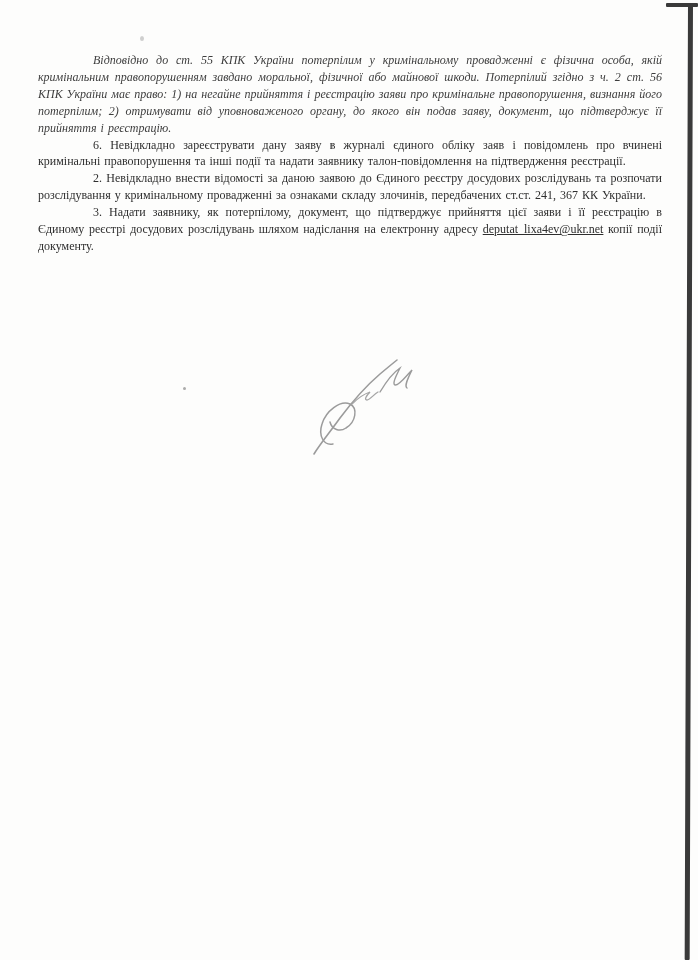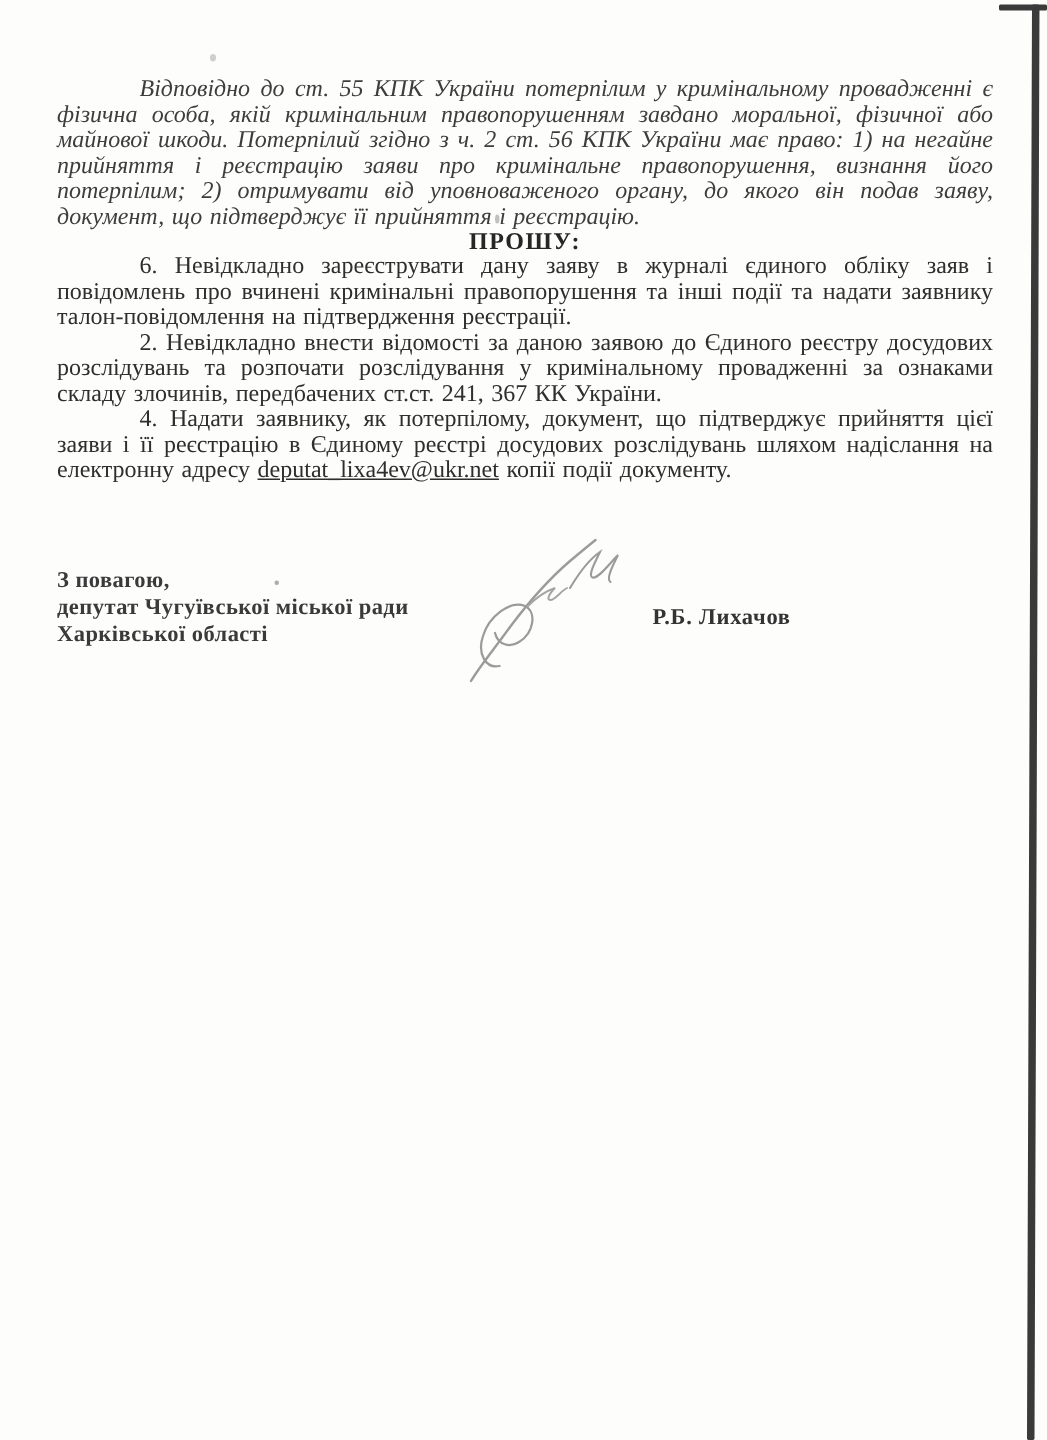--- a/index.html
+++ b/index.html
@@ -22,21 +22,21 @@
     background: #fdfdfc;
   }
   .text-column {
     position: absolute;
     left: 38px;
     top: 52px;
     width: 624px;
   }
   .para {
     margin: 0;
-    font-size: 16px;
+    font-size: 12px;
     line-height: 16.9px;
     text-align: justify;
     text-indent: 55px;
     word-spacing: 1px;
   }
   .para.italic {
     font-style: italic;
     color: #3d3d3d;
   }
   .heading {
@@ -111,32 +111,25 @@
   .speck-2 { left: 330px; top: 143px; width: 3px; height: 6px; background: rgba(100,100,100,0.40); }
   .speck-3 { left: 183px; top: 387px; width: 3px; height: 3px; background: rgba(90,90,90,0.50); }
 </style>
 </head>
 <body>
 
 <div class="page">
 
   <div class="text-column">
     <p class="para italic">Відповідно до ст. 55 КПК України потерпілим у кримінальному провадженні є фізична особа, якій кримінальним правопорушенням завдано моральної, фізичної або майнової шкоди. Потерпілий згідно з ч. 2 ст. 56 КПК України має право: 1) на негайне прийняття і реєстрацію заяви про кримінальне правопорушення, визнання його потерпілим; 2) отримувати від уповноваженого органу, до якого він подав заяву, документ, що підтверджує її прийняття і реєстрацію.</p>
-    <p class="heading">ПРОШУ:</p>
     <p class="para">6. Невідкладно зареєструвати дану заяву в журналі єдиного обліку заяв і повідомлень про вчинені кримінальні правопорушення та інші події та надати заявнику талон-повідомлення на підтвердження реєстрації.</p>
     <p class="para">2. Невідкладно внести відомості за даною заявою до Єдиного реєстру досудових розслідувань та розпочати розслідування у кримінальному провадженні за ознаками складу злочинів, передбачених ст.ст. 241, 367 КК України.</p>
-    <p class="para"><span>4. Надати заявнику, як потерпілому, документ, що підтверджує прийняття цієї заяви і її реєстрацію в Єдиному реєстрі досудових розслідувань шляхом надіслання на електронну адресу </span><span class="email">deputat_lixa4ev@ukr.net</span><span> копії події документу.</span></p>
+    <p class="para"><span>3. Надати заявнику, як потерпілому, документ, що підтверджує прийняття цієї заяви і її реєстрацію в Єдиному реєстрі досудових розслідувань шляхом надіслання на електронну адресу </span><span class="email">deputat_lixa4ev@ukr.net</span><span> копії події документу.</span></p>
   </div>
 
-  <div class="signature-block">
-    <p class="signoff-line">З повагою,</p>
-    <p class="signoff-line">депутат Чугуївської міської ради</p>
-    <p class="signoff-line">Харківської області</p>
-    <div class="signer-name">Р.Б. Лихачов</div>
-  </div>
 
   <svg class="handwritten-signature" viewBox="0 0 120 112" fill="none" xmlns="http://www.w3.org/2000/svg">
 
     <path d="M14 106 C 20 96, 30 84, 40 70 C 52 54, 66 38, 80 26 C 86 21, 92 16, 97 12" stroke="#9b9b9b" stroke-width="1.6" stroke-linecap="round"></path>
 
     <path d="M33 96 C 24 98, 18 88, 22 76 C 26 63, 40 52, 50 56 C 58 60, 56 74, 46 80 C 40 84, 32 82, 30 74" stroke="#9b9b9b" stroke-width="1.5" stroke-linecap="round"></path>
 
     <path d="M52 56 C 58 50, 64 46, 70 44 C 66 48, 64 52, 67 52 C 70 52, 74 46, 78 44" stroke="#a5a5a5" stroke-width="1.3" stroke-linecap="round"></path>
 
     <path d="M80 44 C 86 34, 94 24, 100 20 C 96 28, 92 36, 95 37 C 99 38, 106 28, 112 22 C 108 30, 104 38, 107 40" stroke="#9b9b9b" stroke-width="1.4" stroke-linecap="round"></path>

